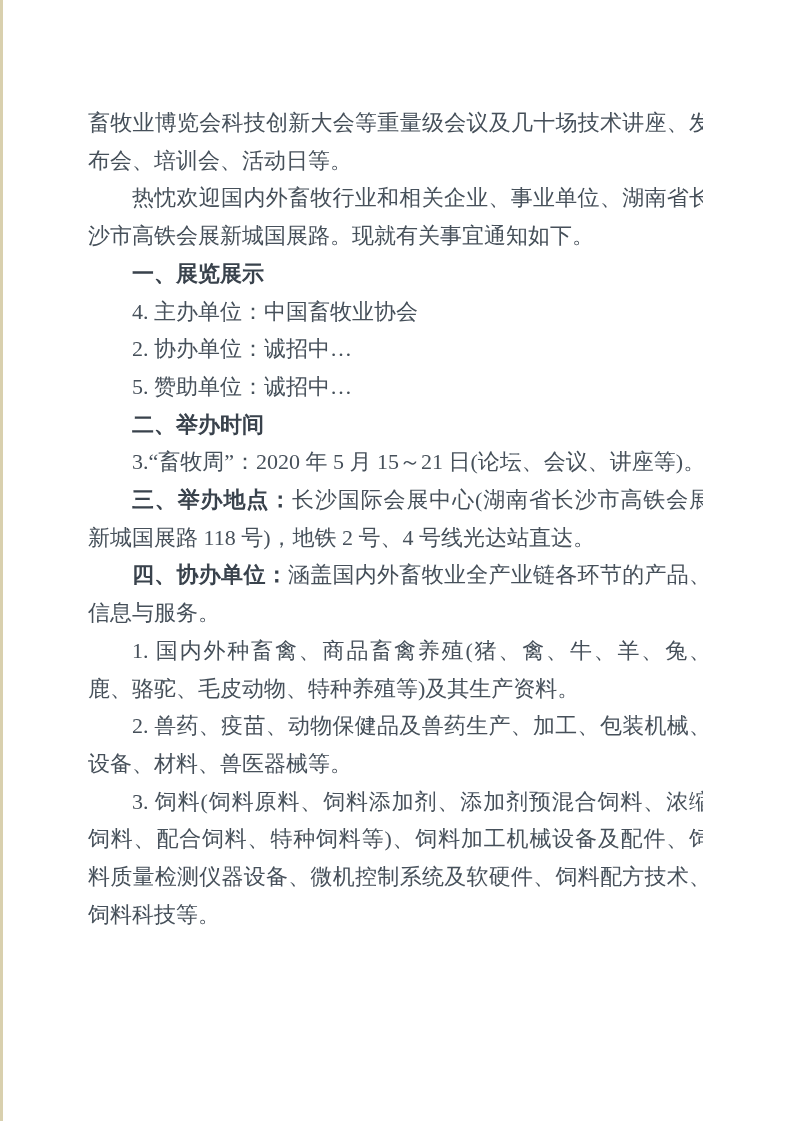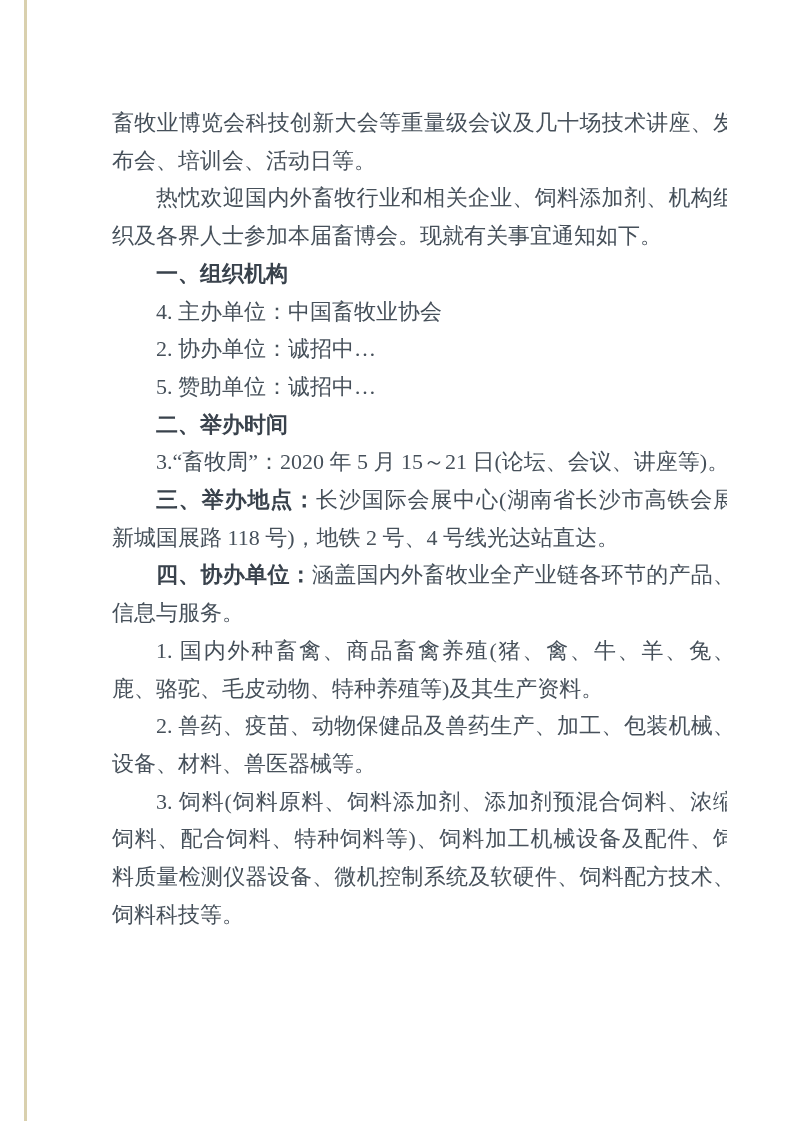--- a/index.html
+++ b/index.html
@@ -7,21 +7,20 @@
     padding: 0;
     background: #ffffff;
   }
   .page {
     position: relative;
     width: 703px;
     height: 1121px;
     background: #ffffff;
     overflow: hidden;
     font-family: "Liberation Serif", "DejaVu Serif", serif;
-    margin-left: 24px;
   }
   .edge-strip {
     position: absolute;
     left: 0;
     top: 0;
     width: 3px;
     height: 100%;
     background: #d9d0ae;
   }
   .content {
@@ -53,23 +52,23 @@
 </style>
 </head>
 <body>
 
 <div class="page">
   <div class="edge-strip"></div>
 
   <div class="content">
     <p>畜牧业博览会科技创新大会等重量级会议及几十场技术讲座、发布会、培训会、活动日等。</p>
 
-    <p class="indent">热忱欢迎国内外畜牧行业和相关企业、饲料添加剂、机构组织及各界人士参加本届畜博会。现就有关事宜通知如下。</p>
+    <p class="indent">热忱欢迎国内外畜牧行业和相关企业、事业单位、湖南省长沙市高铁会展新城国展路。现就有关事宜通知如下。</p>
 
-    <p class="indent heading">一、组织机构</p>
+    <p class="indent heading">一、展览展示</p>
 
     <p class="indent">4. 主办单位：中国畜牧业协会</p>
 
     <p class="indent">2. 协办单位：诚招中…</p>
 
     <p class="indent">5. 赞助单位：诚招中…</p>
 
     <p class="indent heading">二、举办时间</p>
 
 

